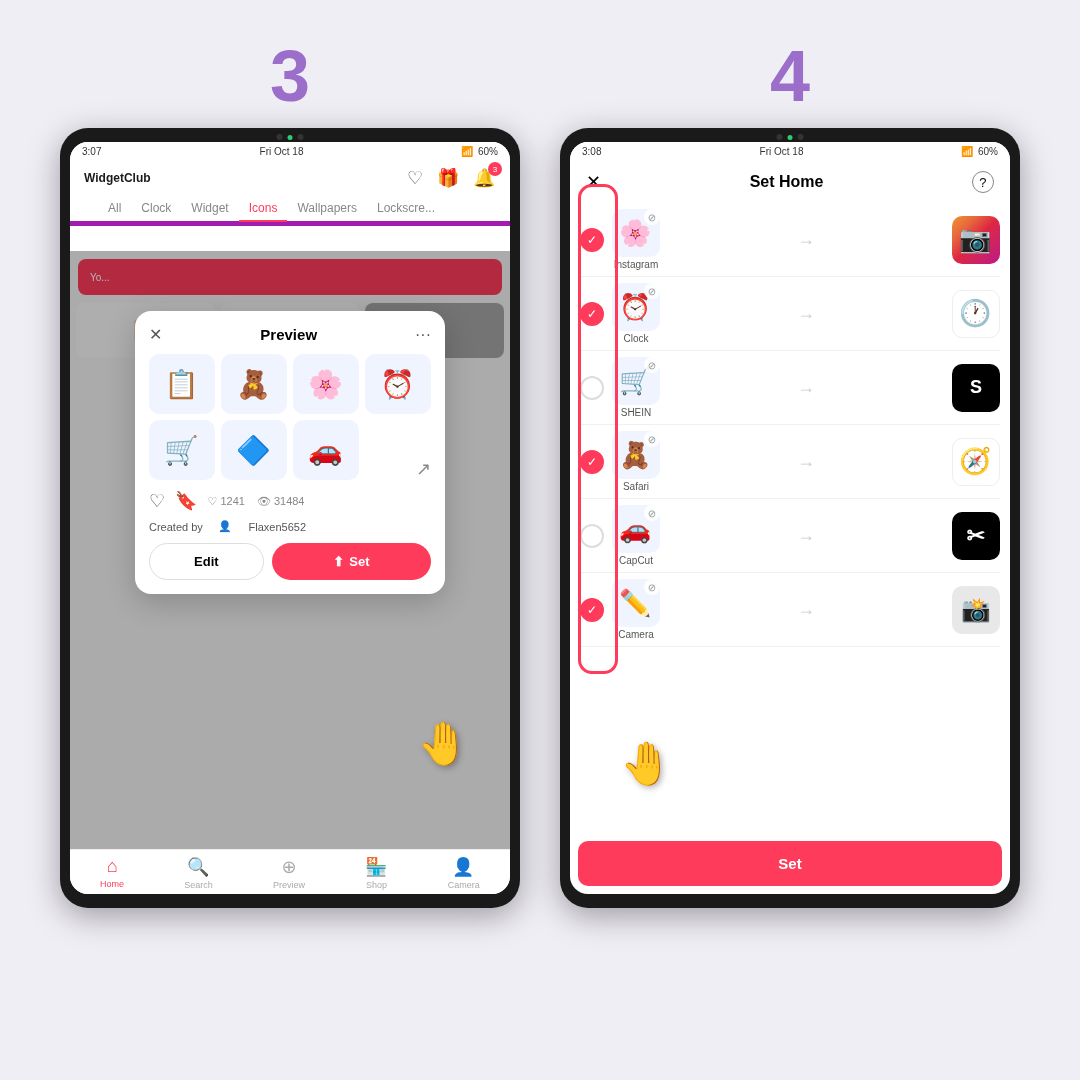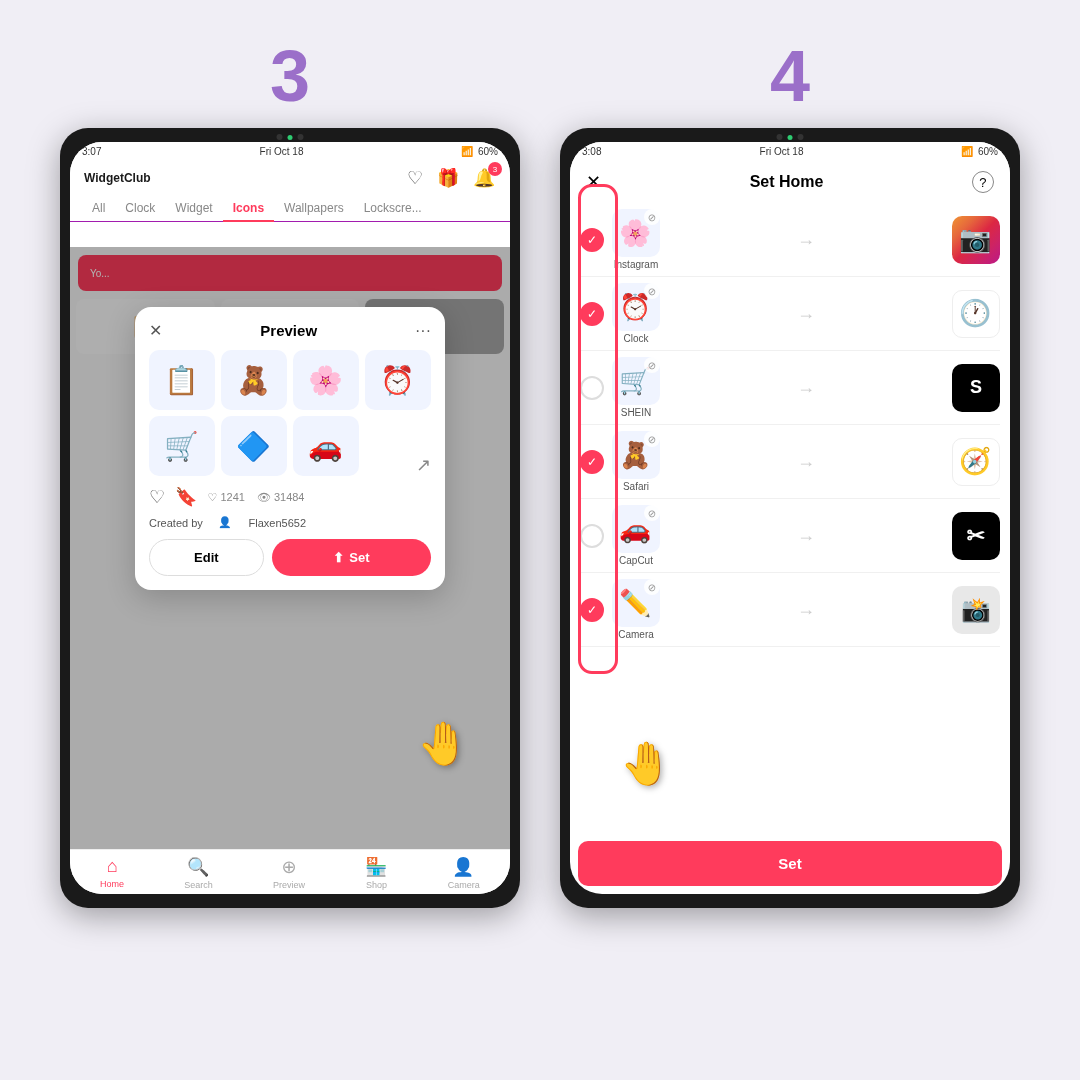--- a/index.html
+++ b/index.html
@@ -43,21 +43,21 @@
       background: #1a1a1a;
       border-radius: 28px;
       padding: 14px 10px;
       position: relative;
       box-shadow: 0 8px 32px rgba(0,0,0,0.35);
     }
     .ipad-screen {
       width: 100%;
       height: 100%;
       background: #fff;
-      border-radius: 32px;
+      border-radius: 18px;
       overflow: hidden;
       position: relative;
       display: flex;
       flex-direction: column;
     }
     
     .status-bar {
       display: flex;
       justify-content: space-between;
       align-items: center;
@@ -106,35 +106,35 @@
       width: 14px;
       height: 14px;
       border-radius: 50%;
       display: flex;
       align-items: center;
       justify-content: center;
     }
     
     .nav-tabs {
       display: flex;
-      border-bottom: 1px solid #a21caf;
-      padding: 0 12px;
+      border-bottom: 5px solid #a21caf;
+      padding: 0 28px;
       background: #fff;
       flex-shrink: 0;
     }
     .nav-tab {
       padding: 6px 10px;
       font-size: 12px;
       color: #888;
       cursor: pointer;
       position: relative;
     }
     .nav-tab.active {
       color: #ff3b5c;
-      font-weight: 700;
+      font-weight: 400;
     }
     .nav-tab.active::after {
       content: '';
       position: absolute;
       bottom: -1px;
       left: 0; right: 0;
       height: 2px;
       background: #ff3b5c;
     }
     

